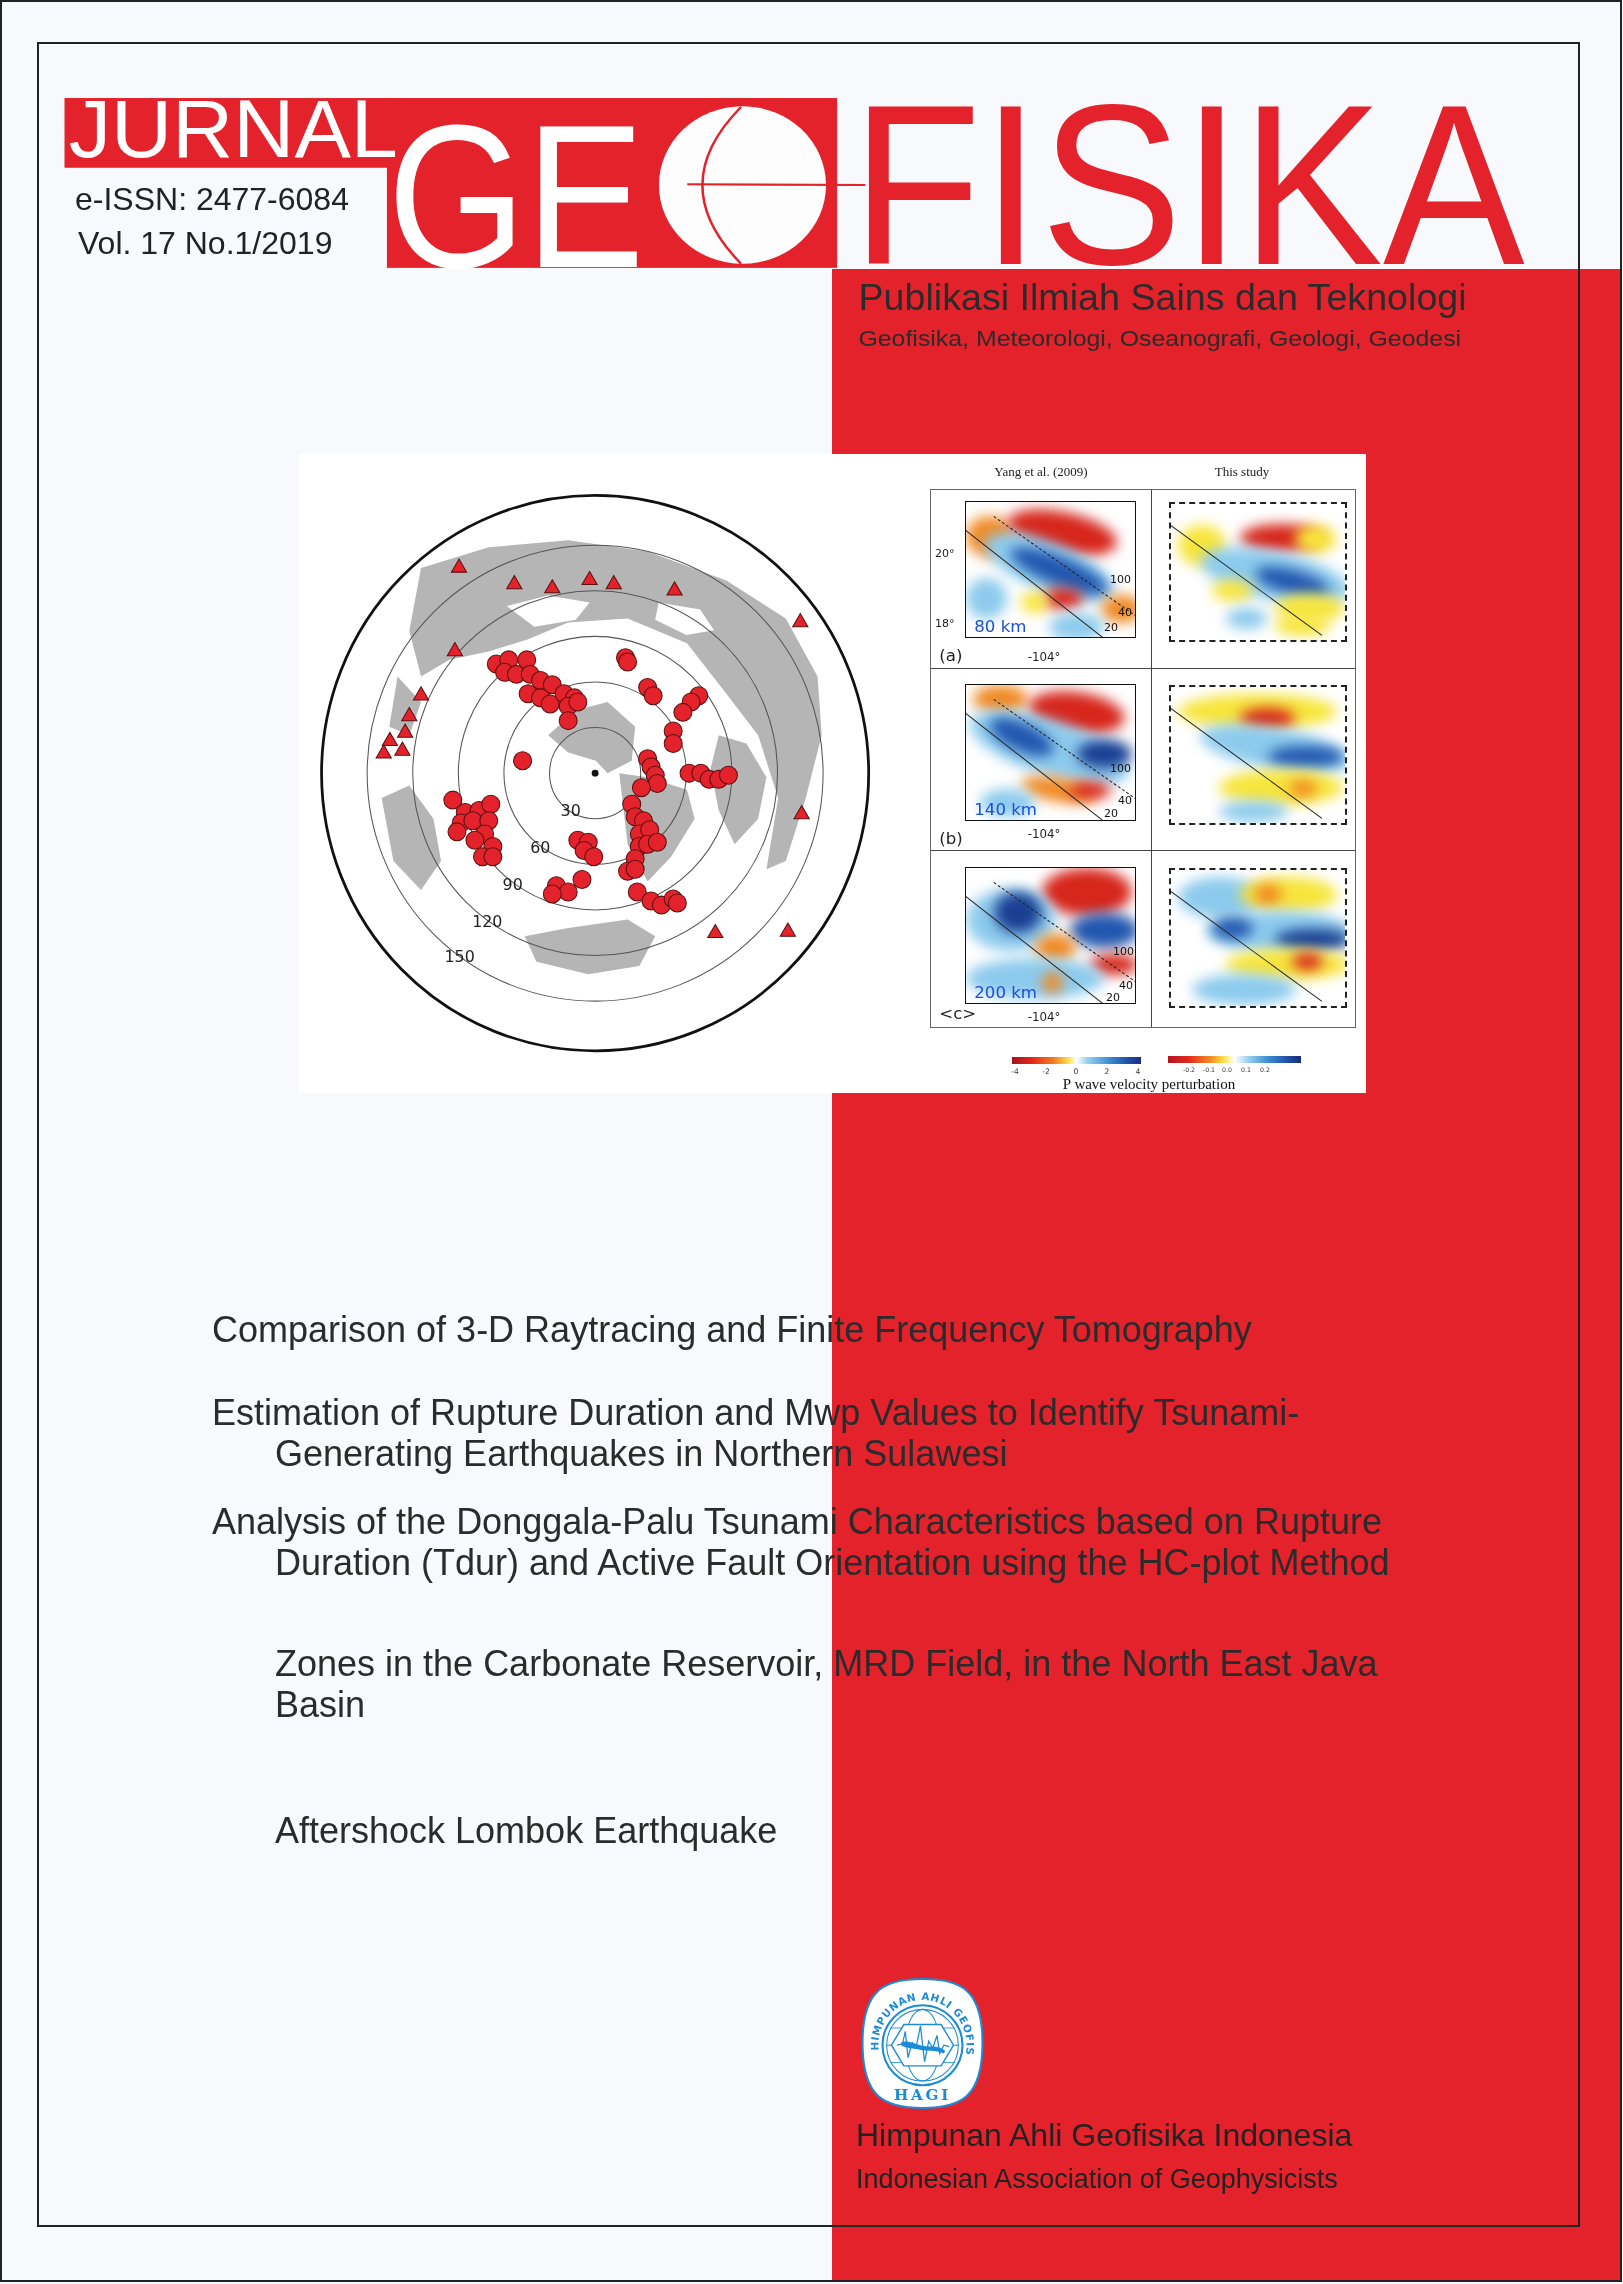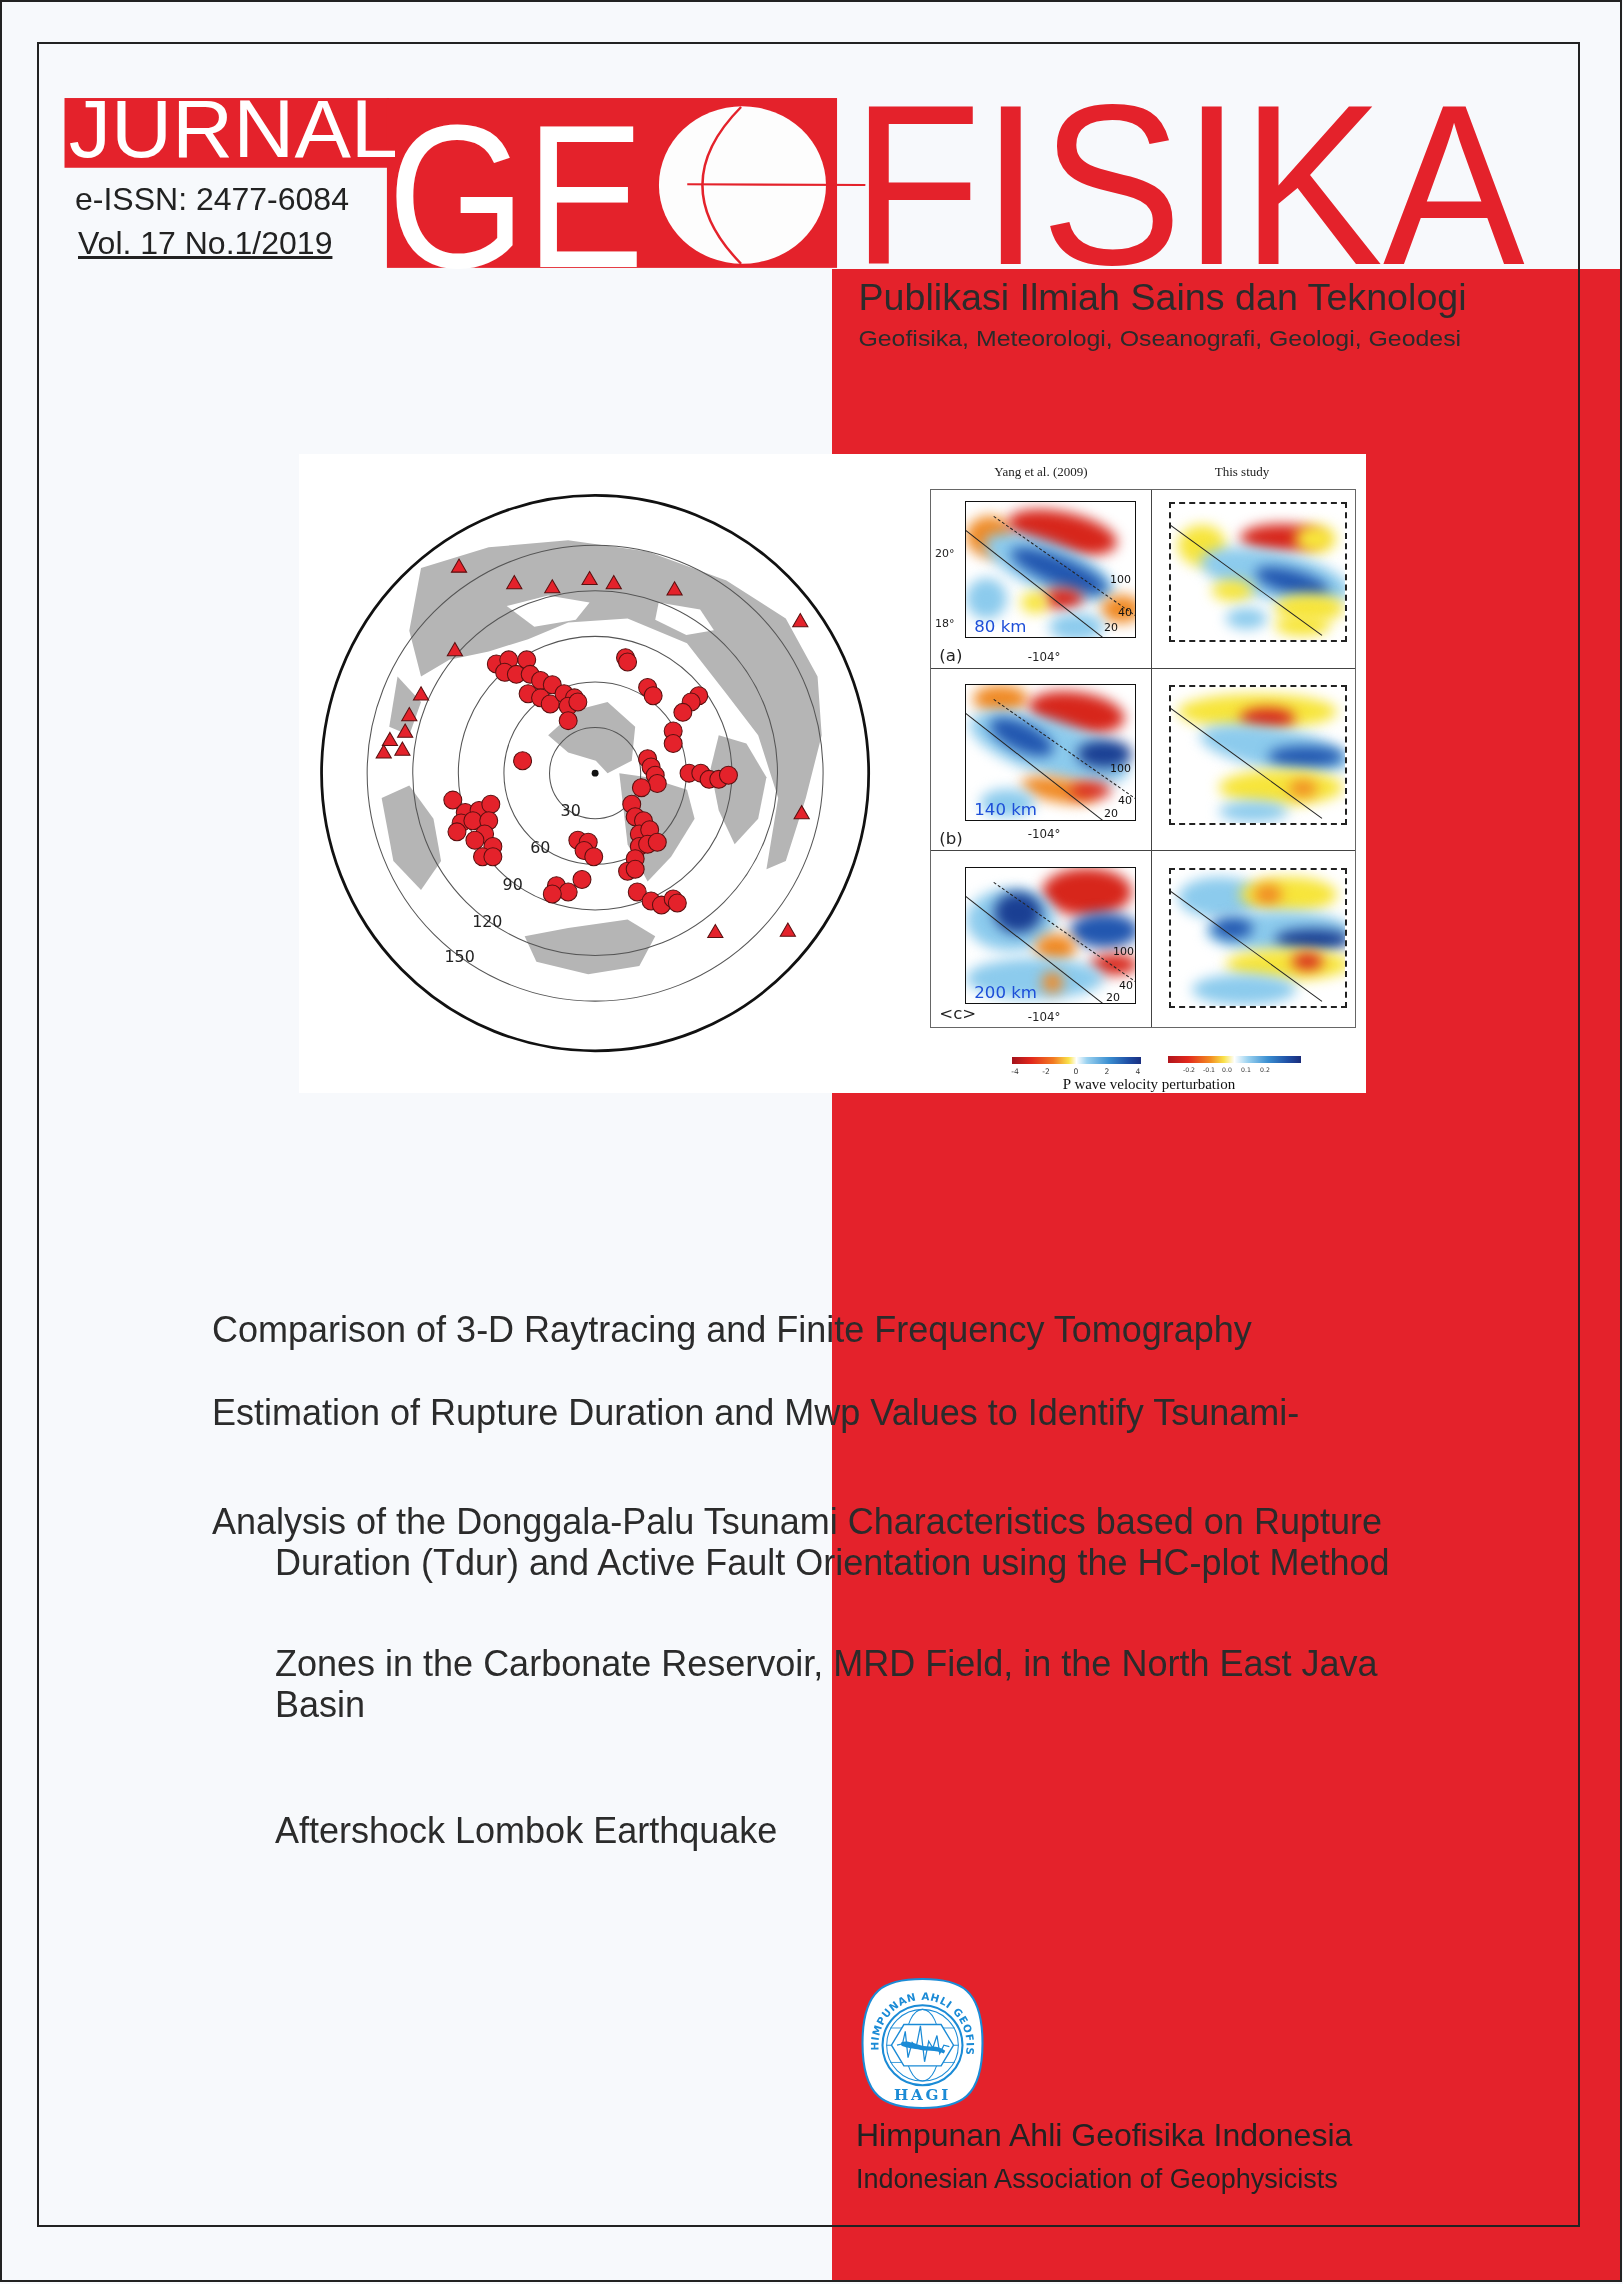--- a/index.html
+++ b/index.html
@@ -65,21 +65,21 @@
     <ellipse cx="1074" cy="268" rx="121" ry="114" fill="#fdfdfd"></ellipse>
     <path d="M1072,155 Q960,268 1072,382" fill="none" stroke="#e4222b" stroke-width="3.5"></path>
     <line x1="994" y1="267" x2="1252" y2="268" stroke="#e4222b" stroke-width="3"></line>
   </g>
   <text class="mh-red" x="1232" y="382" font-size="331" textLength="975" lengthAdjust="spacingAndGlyphs">FISIKA</text>
   <text class="mh-dark" x="1242" y="449" font-size="54" textLength="881" lengthAdjust="spacingAndGlyphs">Publikasi Ilmiah Sains dan Teknologi</text>
   <text class="mh-dark" x="1242" y="501" font-size="33" textLength="873" lengthAdjust="spacingAndGlyphs">Geofisika, Meteorologi, Oseanografi, Geologi, Geodesi</text>
 </svg>
 
 <div class="abs issn" style="top:183px;">e-ISSN: 2477-6084</div>
-<div class="abs issn" style="top:227px;left:78px;text-decoration:underline;">Vol. 17 No.1/2019</div>
+<div class="abs issn" style="top:227px;left:78px;">Vol. 17 No.1/2019</div>
 
 <div id="figure" class="abs">
   <svg id="polar-svg" viewBox="0 0 860 925">
     <g>
       <polygon class="land" points="176,165 274,135 389,125 504,141 618,183 704,238 750,322 756,407 733,498 704,589 676,601 693,498 664,407 618,347 561,274 475,238 389,244 331,268 274,286 217,298 176,322 159,256"></polygon>
       <polygon class="land" points="119,498 159,480 194,528 205,589 176,631 136,589"></polygon>
       <polygon class="land" points="142,322 176,359 159,407 130,395"></polygon>
       <polygon class="land" points="360,407 400,371 446,359 486,395 481,444 446,462 429,444 389,432"></polygon>
       <polygon class="land" points="463,462 504,468 561,486 572,528 538,583 504,619 475,565"></polygon>
       <polygon class="land" points="607,407 647,419 676,468 664,528 630,565 607,516 595,456"></polygon>
@@ -317,20 +317,21 @@
   <div class="tick" style="left:966px;top:612px;font-size:6.2px;">0.2</div>
   <div id="cbar-label">P wave velocity perturbation</div>
 </div>
 
 <div id="articles">
   <div class="article" style="top:1309px;">
     <div>Comparison of 3-D Raytracing and Finite Frequency Tomography</div>
   </div>
   <div class="article" style="top:1392px;">
     <div>Estimation of Rupture Duration and Mwp Values to Identify Tsunami-</div>
+    <div class="cont">Generating Earthquakes in Northern Sulawesi</div>
   </div>
   <div class="article" style="top:1501px;">
     <div>Analysis of the Donggala-Palu Tsunami Characteristics based on Rupture</div>
     <div class="cont">Duration (Tdur) and Active Fault Orientation using the HC-plot Method</div>
   </div>
   <div class="article" style="top:1643px;">
     <div class="cont">Zones in the Carbonate Reservoir, MRD Field, in the North East Java</div>
     <div class="cont">Basin</div>
   </div>
   <div class="article" style="top:1810px;">

